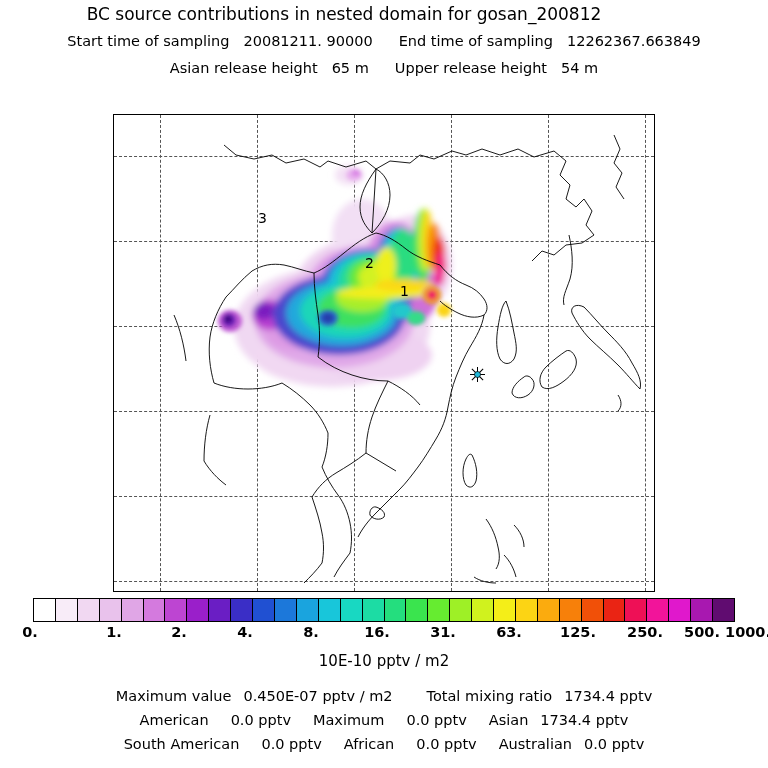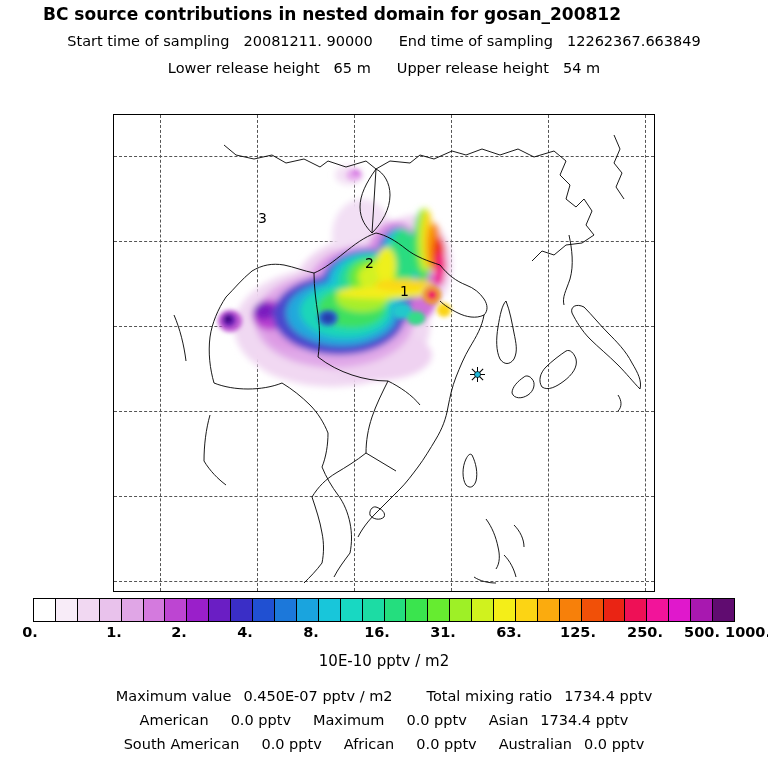--- a/index.html
+++ b/index.html
@@ -20,22 +20,23 @@
     width: 768px;
     height: 768px;
   }
   .title {
     position: absolute;
     top: 4px;
     left: 0;
     width: 664px;
     text-align: center;
     font-size: 17px;
-    font-weight: bold;
+    font-weight: normal;
     letter-spacing: 0px;
+    padding-left: 12px;
   }
   .subline {
     position: absolute;
     left: 0;
     width: 768px;
     text-align: center;
     font-size: 14.5px;
   }
   .subline.l1 { top: 33px; }
   .subline.l2 { top: 60px; }
@@ -152,21 +153,21 @@
 
 <div class="page">
 
   <div class="title">BC  source contributions in nested domain for gosan_200812</div>
 
   <div class="subline l1">
     <span>Start time of sampling</span><span class="sub-gap-s"></span><span>20081211. 90000</span><span class="sub-gap"></span><span>End time of sampling</span><span class="sub-gap-s"></span><span>12262367.663849</span>
   </div>
 
   <div class="subline l2">
-    <span>Lower release height</span><span class="sub-gap-s"></span><span>65 m</span><span class="sub-gap"></span><span>Upper release height</span><span class="sub-gap-s"></span><span>54 m</span>
+    <span>Asian release height</span><span class="sub-gap-s"></span><span>65 m</span><span class="sub-gap"></span><span>Upper release height</span><span class="sub-gap-s"></span><span>54 m</span>
   </div>
 
 
   <div class="map-frame">
 
     <div class="grid-v" style="left:46px"></div>
     <div class="grid-v" style="left:143px"></div>
     <div class="grid-v" style="left:240px"></div>
     <div class="grid-v" style="left:337px"></div>
     <div class="grid-v" style="left:434px"></div>

